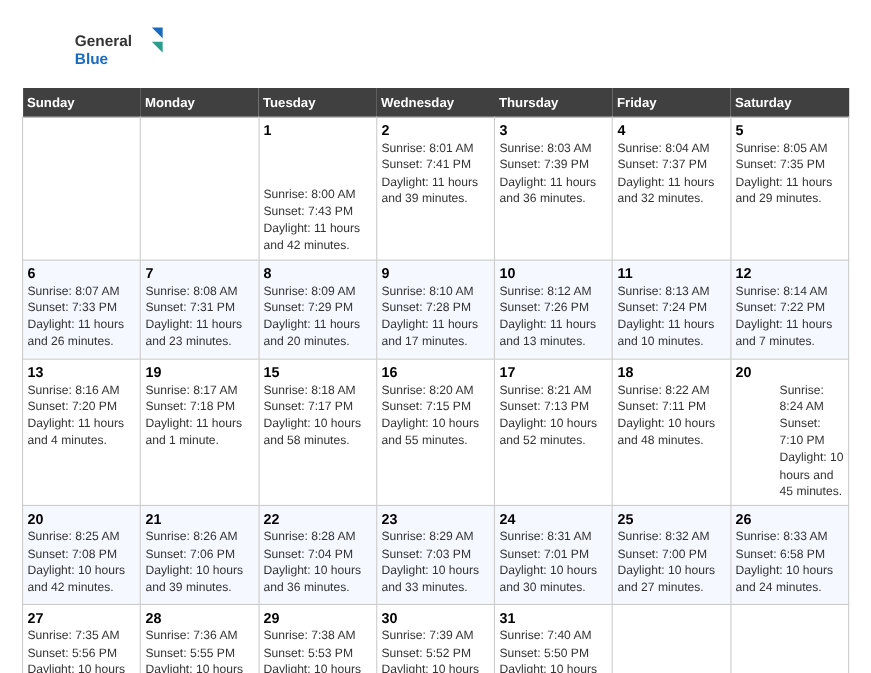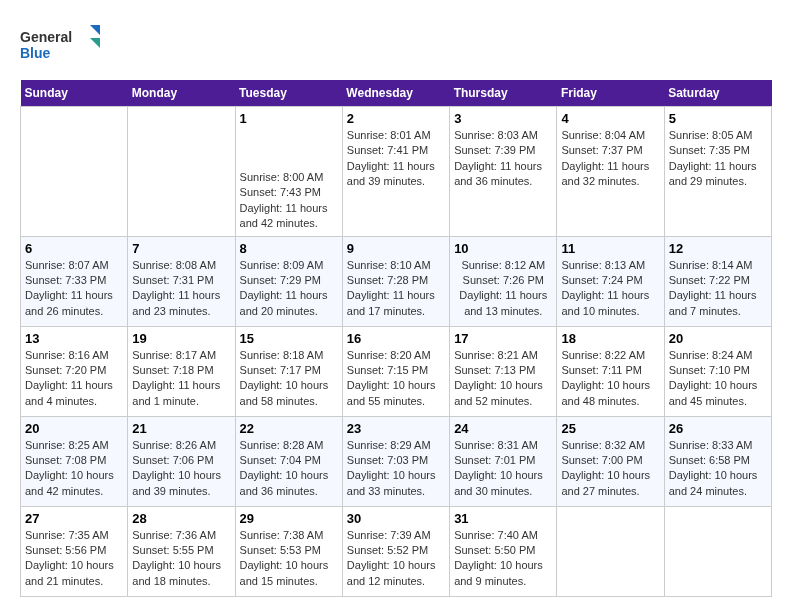--- a/index.html
+++ b/index.html
@@ -15,40 +15,41 @@
       justify-content: space-between;
       align-items: flex-start;
       margin-bottom: 10px;
     }
     .logo {
       display: flex;
       align-items: center;
       font-size: 20px;
       font-weight: bold;
       color: #333;
+      margin-left: 48px;
     }
     .title-block {
       text-align: right;
     }
     .month-title {
       font-size: 36px;
       font-weight: bold;
       color: #333;
     }
     .location {
       font-size: 16px;
       color: #555;
     }
     table {
       width: 100%;
       border-collapse: collapse;
       font-size: 11px;
     }
     th {
-      background-color: #4c1d95;
+      background-color: #404040;
       color: white;
       padding: 6px 4px;
       text-align: left;
       font-size: 12px;
     }
     td {
       border: 1px solid #ccc;
       vertical-align: top;
       padding: 4px;
       width: calc(100% / 7);
@@ -159,21 +160,21 @@
 Daylight: 11 hours and 20 minutes.</div>
         </td>
         <td>
           <span class="day-num">9</span>
           <div class="day-info" style="white-space: pre-line;">Sunrise: 8:10 AM
 Sunset: 7:28 PM
 Daylight: 11 hours and 17 minutes.</div>
         </td>
         <td>
           <span class="day-num">10</span>
-          <div class="day-info" style="white-space: pre-line; text-align: center;">Sunrise: 8:12 AM
+          <div class="day-info" style="white-space: pre-line;">Sunrise: 8:12 AM
 Sunset: 7:26 PM
 Daylight: 11 hours and 13 minutes.</div>
         </td>
         <td>
           <span class="day-num">11</span>
           <div class="day-info" style="white-space: pre-line;">Sunrise: 8:13 AM
 Sunset: 7:24 PM
 Daylight: 11 hours and 10 minutes.</div>
         </td>
         <td>
@@ -215,21 +216,21 @@
 Daylight: 10 hours and 52 minutes.</div>
         </td>
         <td>
           <span class="day-num">18</span>
           <div class="day-info" style="white-space: pre-line;">Sunrise: 8:22 AM
 Sunset: 7:11 PM
 Daylight: 10 hours and 48 minutes.</div>
         </td>
         <td>
           <span class="day-num">20</span>
-          <div class="day-info" style="white-space: pre-line;">Sunrise: 8:24 AM
+          <div class="day-info" style="white-space: pre-line; margin-left: 40px;">Sunrise: 8:24 AM
 Sunset: 7:10 PM
 Daylight: 10 hours and 45 minutes.</div>
         </td>
       </tr>
       <tr>
         <td>
           <span class="day-num">20</span>
           <div class="day-info" style="white-space: pre-line;">Sunrise: 8:25 AM
 Sunset: 7:08 PM
 Daylight: 10 hours and 42 minutes.</div>

